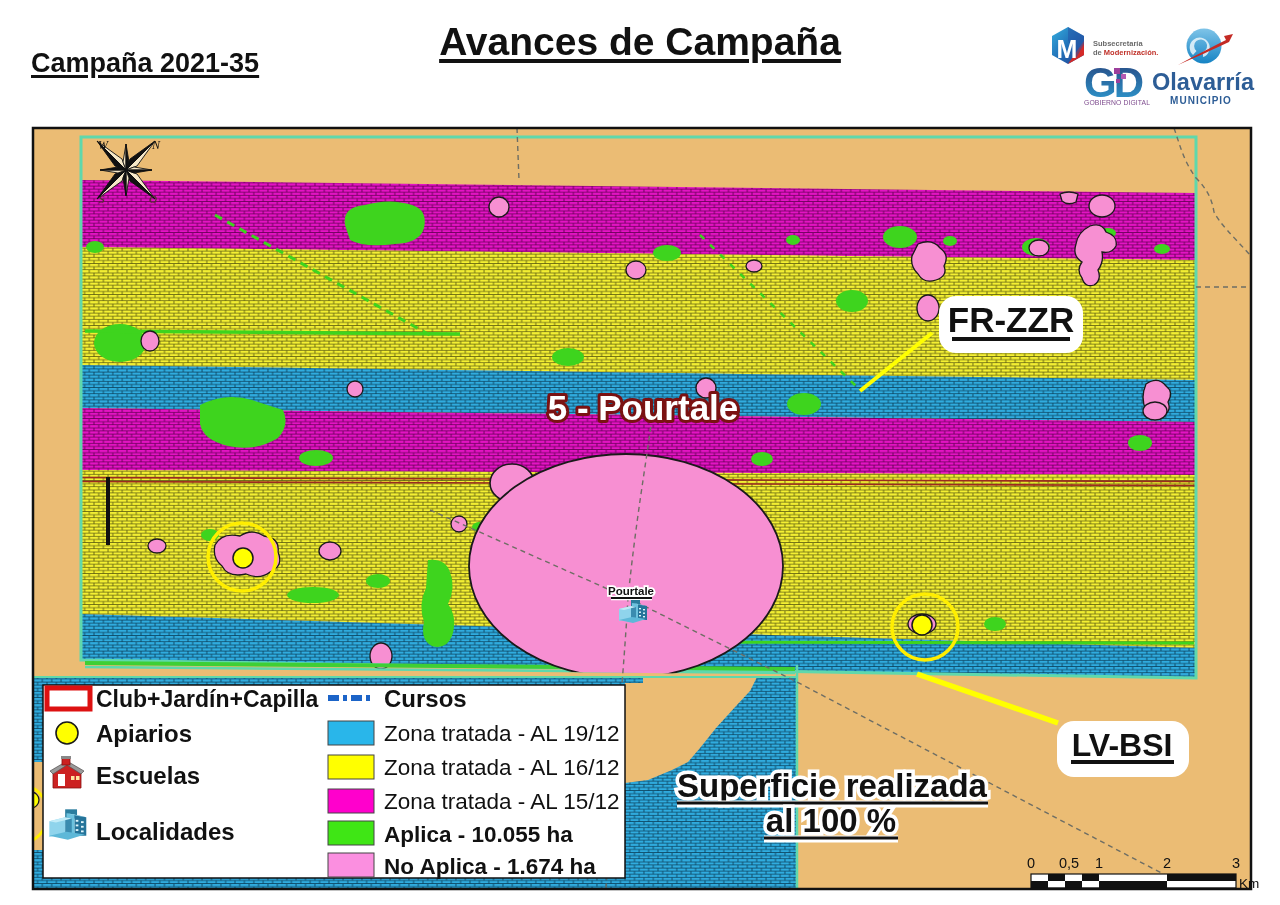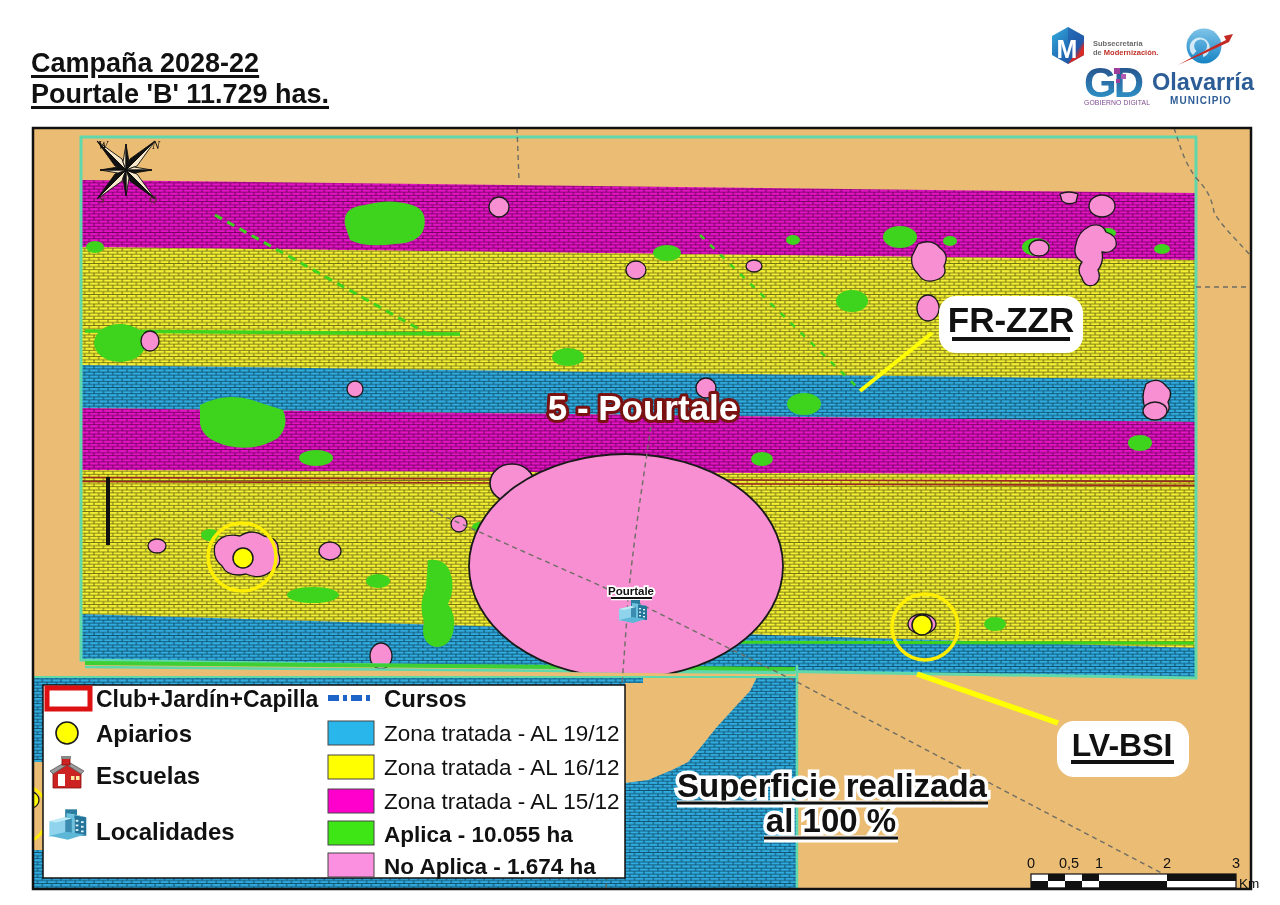--- a/index.html
+++ b/index.html
@@ -5,22 +5,22 @@
 html,body{margin:0;padding:0;width:1280px;height:905px;background:#fff;overflow:hidden;}
 body{font-family:"Liberation Sans",sans-serif;position:relative;}
 .hdrL{position:absolute;left:31px;top:48px;font-size:27px;font-weight:bold;line-height:31px;color:#111;}
 .hdrL span{text-decoration:underline;text-decoration-thickness:3px;text-underline-offset:3px;}
 .hdrC{position:absolute;left:340px;top:18px;width:600px;text-align:center;font-size:39px;font-weight:bold;line-height:48px;color:#111;}
 .hdrC span{text-decoration:underline;text-decoration-thickness:4px;text-underline-offset:4px;}
 #mapwrap{position:absolute;left:0;top:0;}
 </style>
 </head>
 <body>
-<div class="hdrL"><span>Campaña 2028-22</span><br><span>Pourtale 'B' 11.729 has.</span></div>
-<div class="hdrC"><br></div>
+<div class="hdrL"><span>Campaña 2021-35</span><br></div>
+<div class="hdrC"><span>Avances de Campaña</span><br></div>
 
 <div id="logos" style="position:absolute;left:1040px;top:20px;width:230px;height:95px;">
 <svg width="230" height="95" viewBox="1040 20 230 95">
 <defs>
 <linearGradient id="mhex" x1="0" y1="0" x2="1" y2="1">
 <stop offset="0" stop-color="#35aede"></stop>
           <stop offset="0.5" stop-color="#2170b8"></stop>
           <stop offset="1" stop-color="#253c8e"></stop>
 </linearGradient>
 <linearGradient id="gdg" x1="0" y1="0" x2="0" y2="1">

